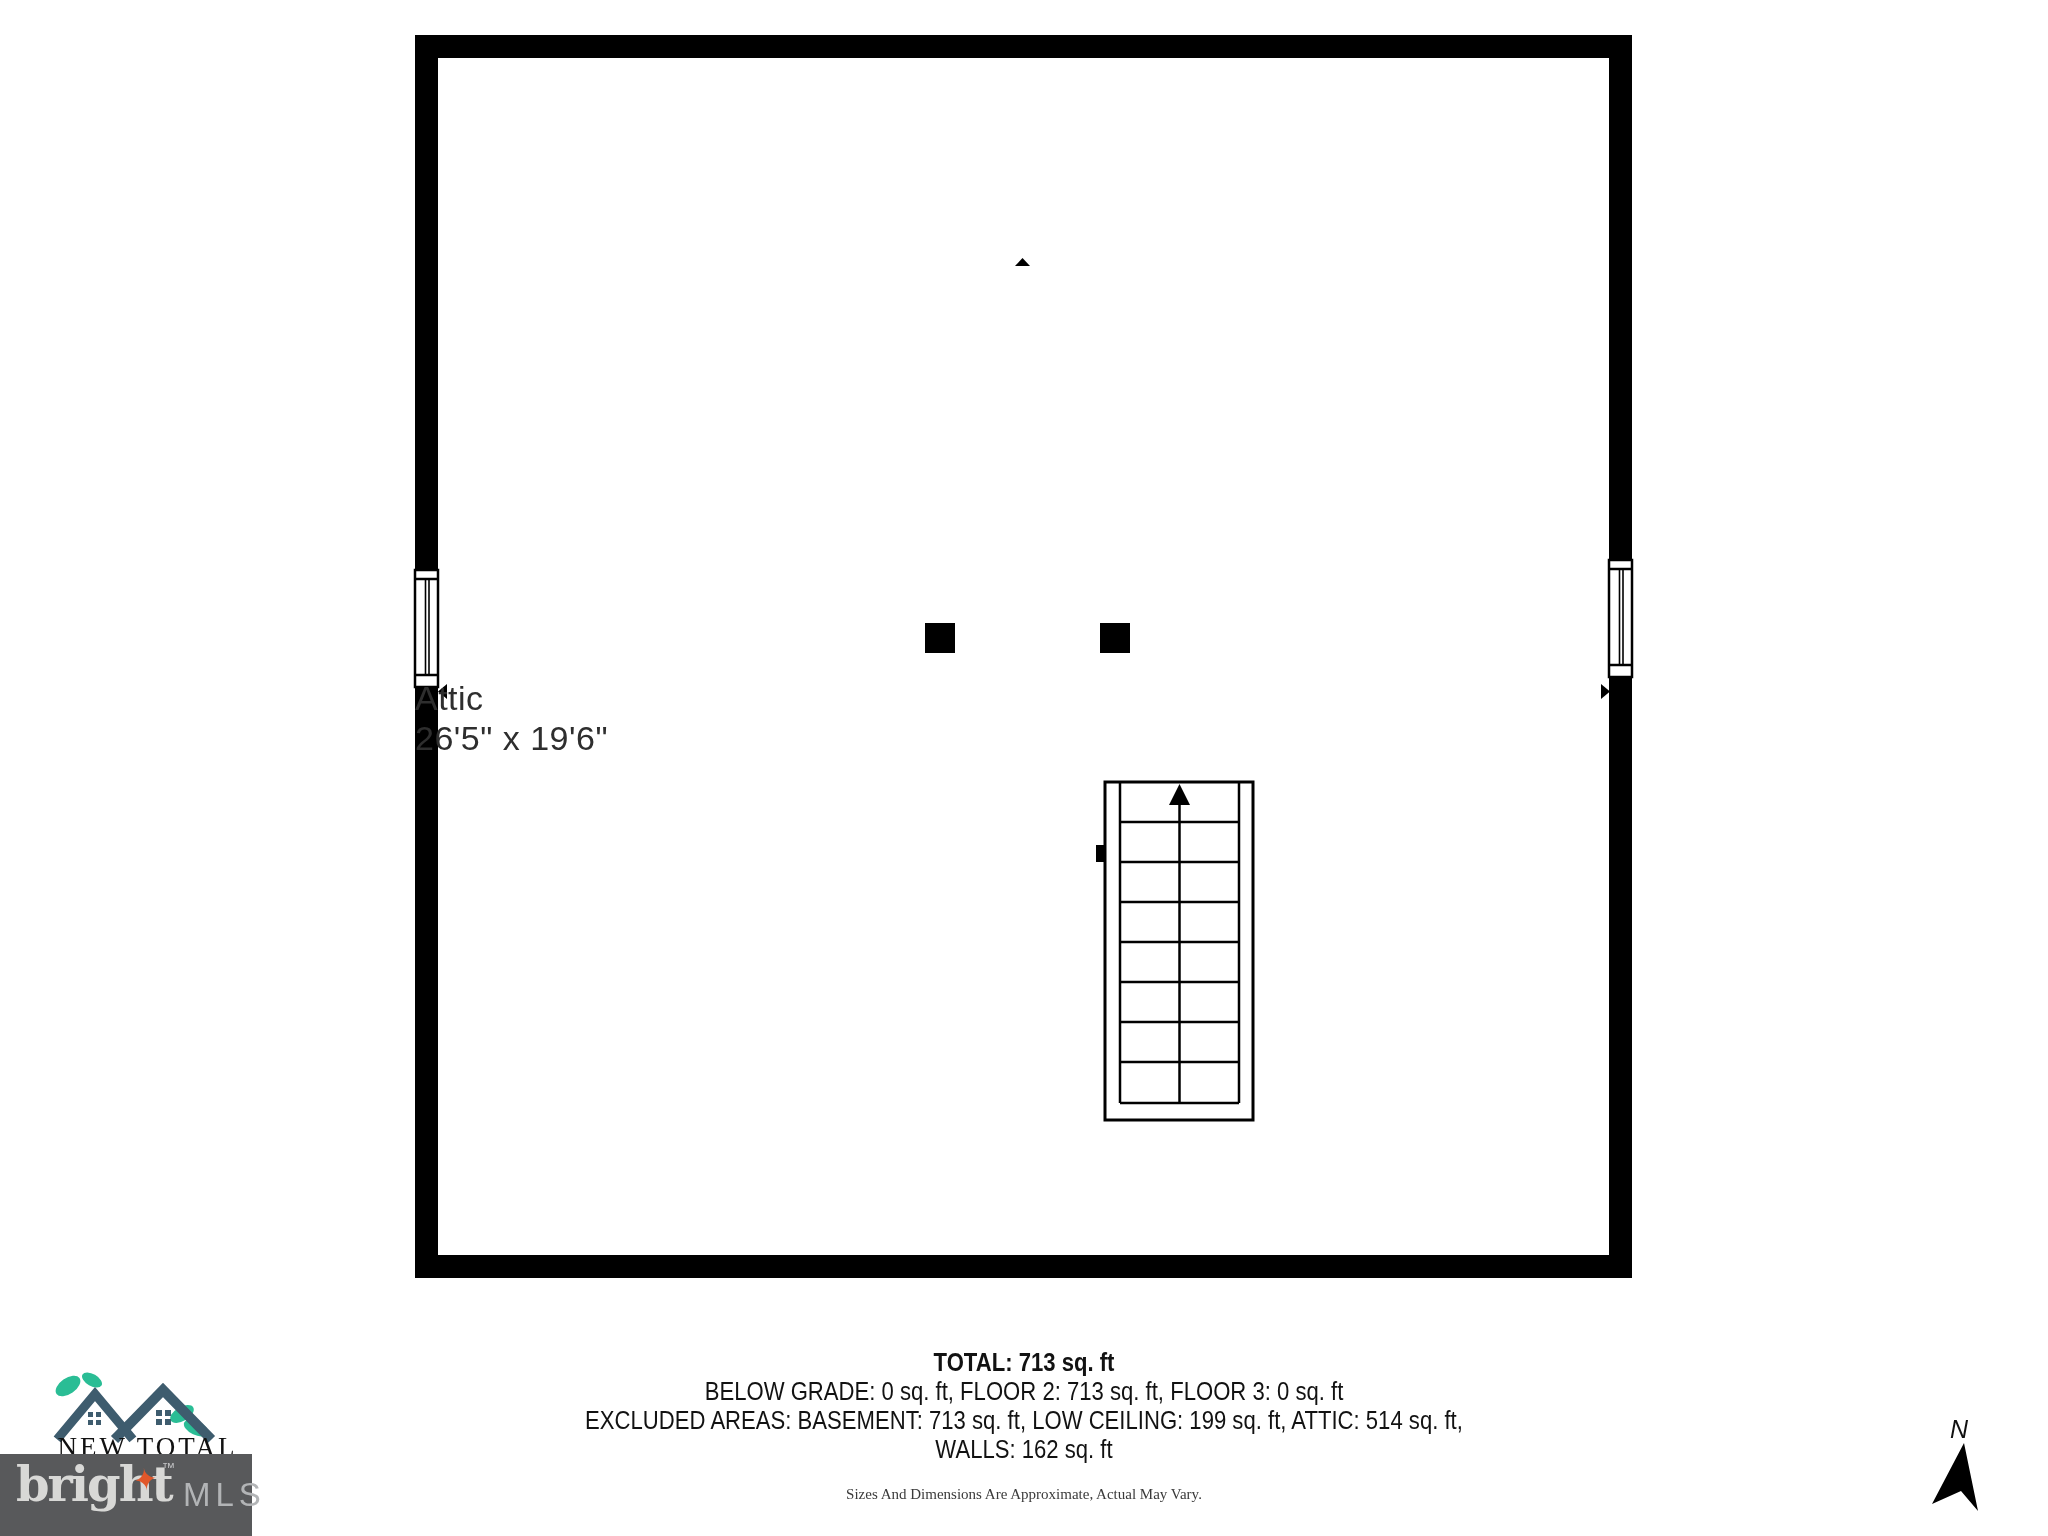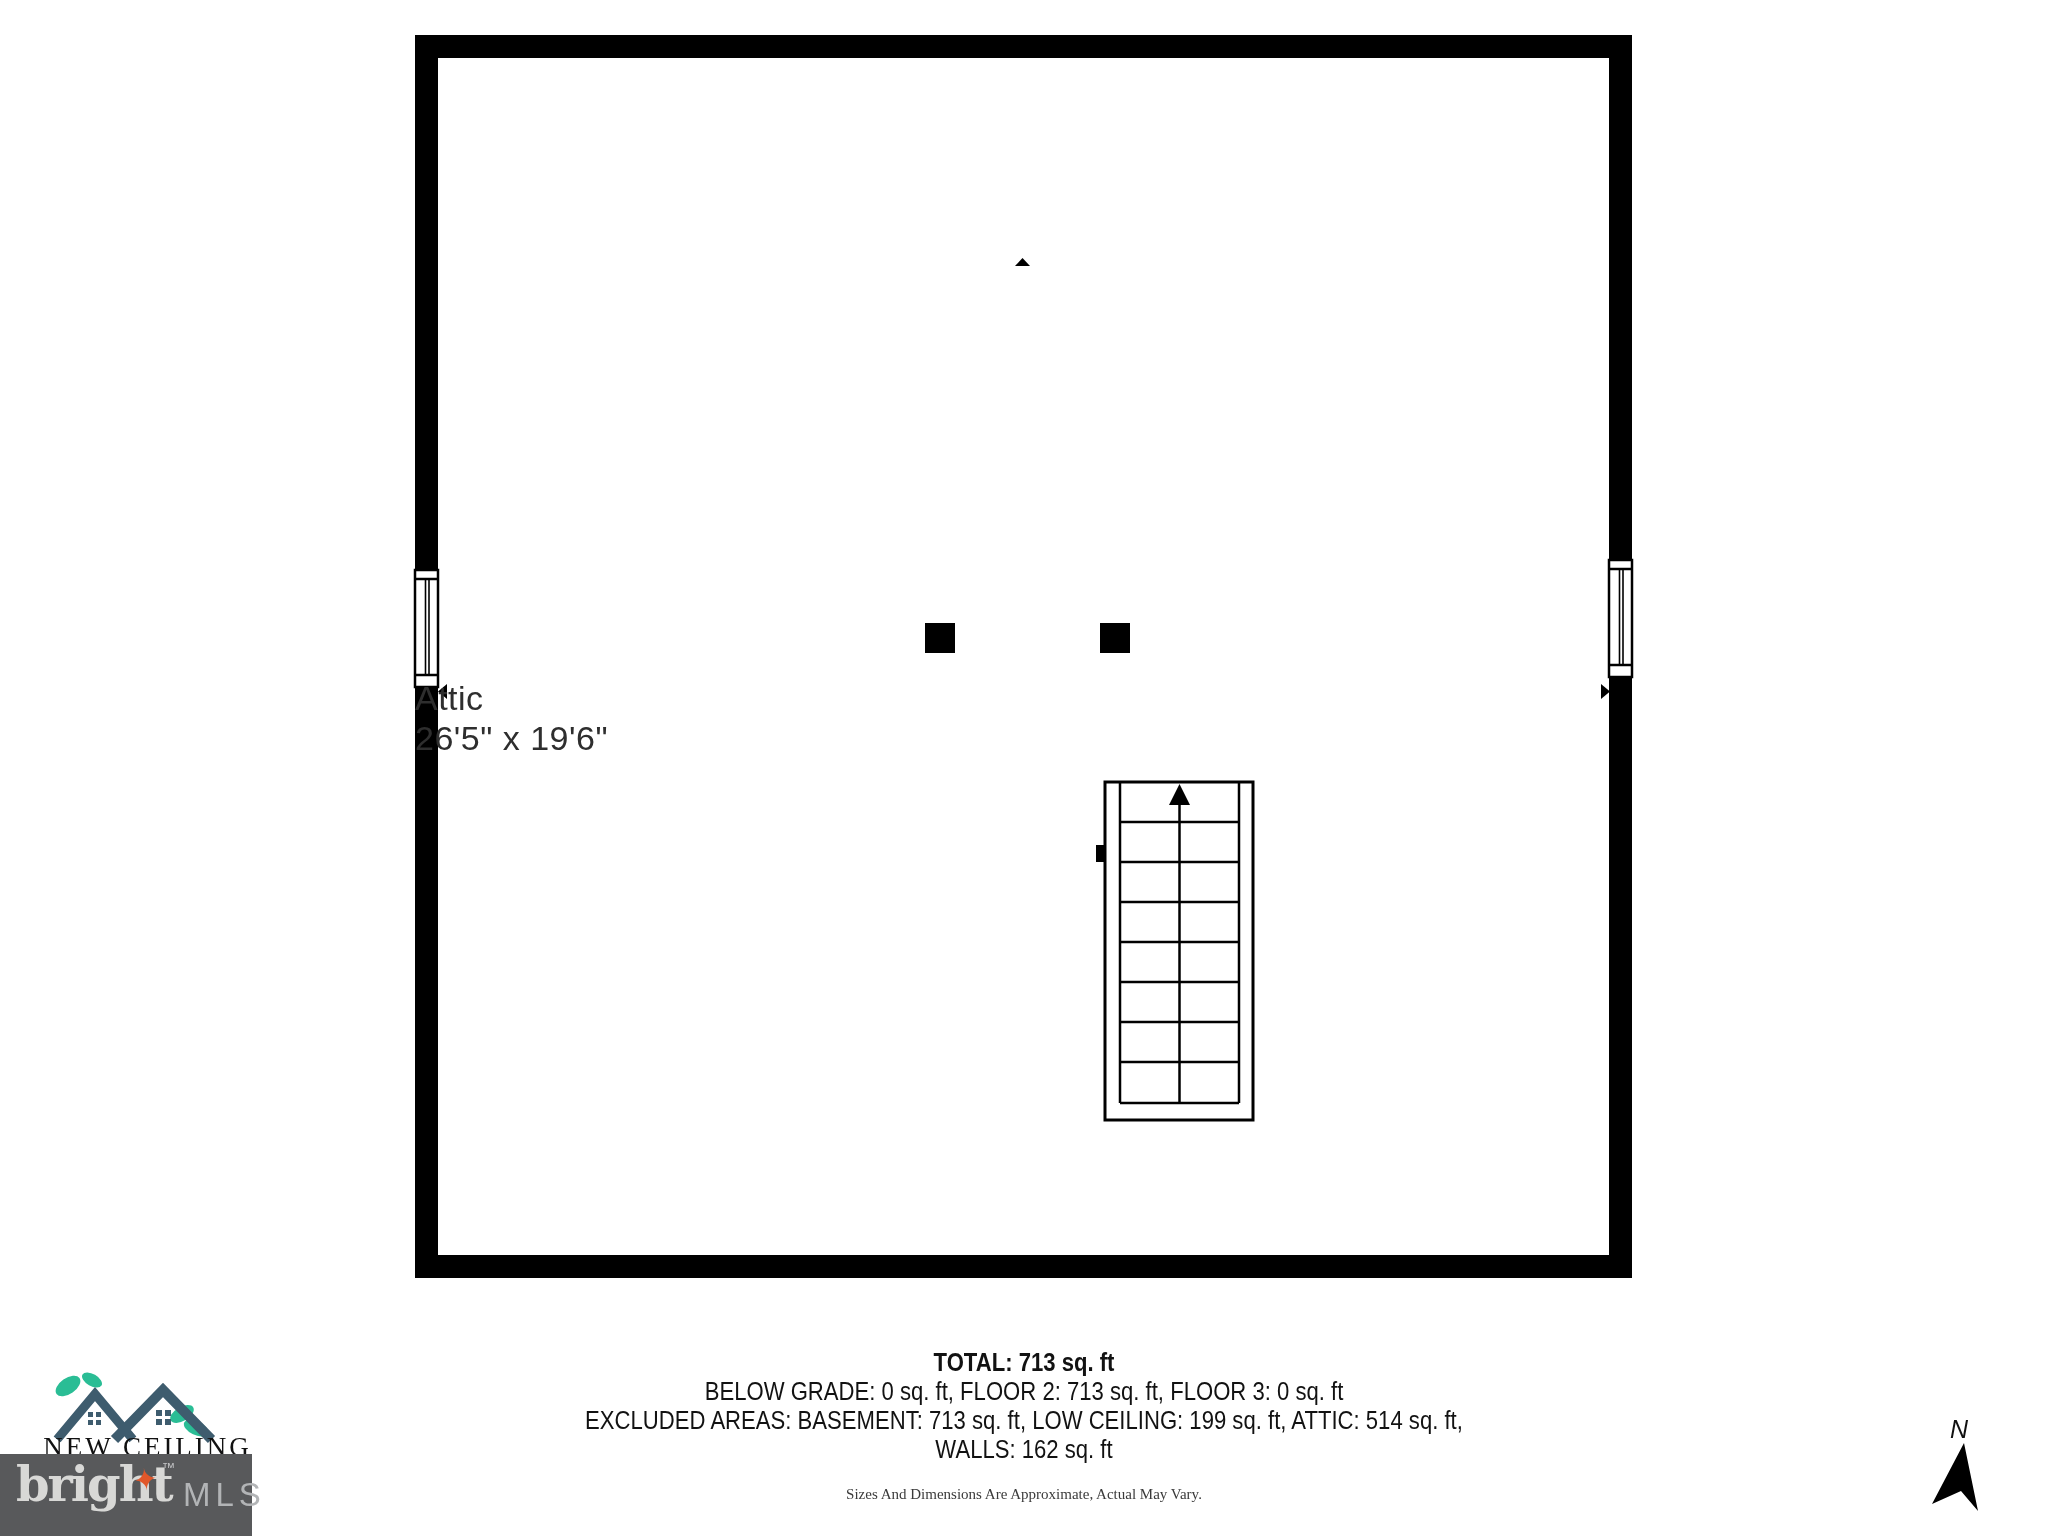--- a/index.html
+++ b/index.html
@@ -223,21 +223,21 @@
           <rect x="66" y="48" width="5" height="5"></rect>
       </g>
 
       <g fill="#3e5c6e">
         <rect x="126" y="38" width="6" height="6"></rect>
           <rect x="135" y="38" width="6" height="6"></rect>
         <rect x="126" y="47" width="6" height="6"></rect>
           <rect x="135" y="47" width="6" height="6"></rect>
       </g>
     </svg>
-    <div class="newstreet-name">NEW CEILING</div>
+    <div class="newstreet-name">NEW TOTAL</div>
   </div>
 
   <div class="brightmls-box">
     <span class="bright-wordmark">bright</span>
     <span class="bright-star">✦</span>
     <span class="bright-tm">™</span>
     <span class="mls-wordmark">MLS</span>
   </div>
 
   <div class="compass">

